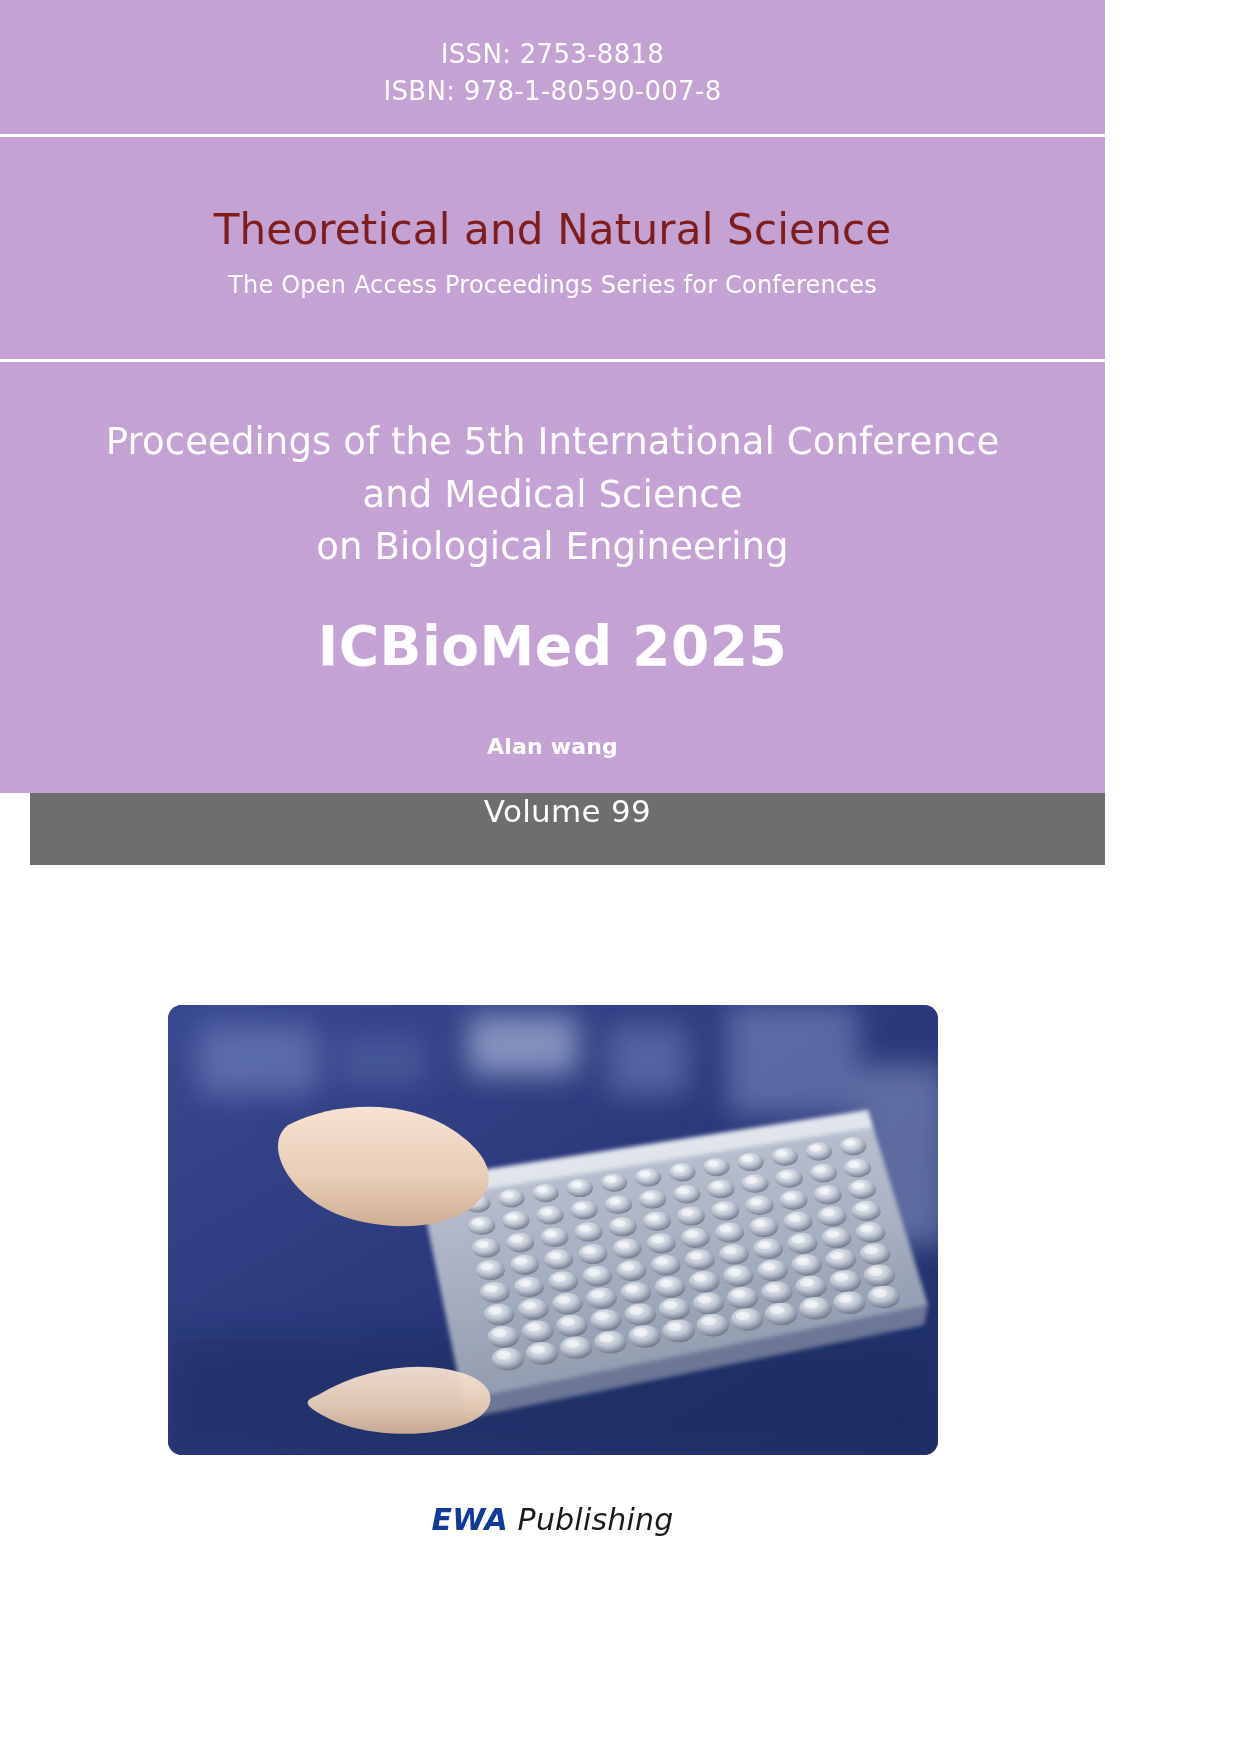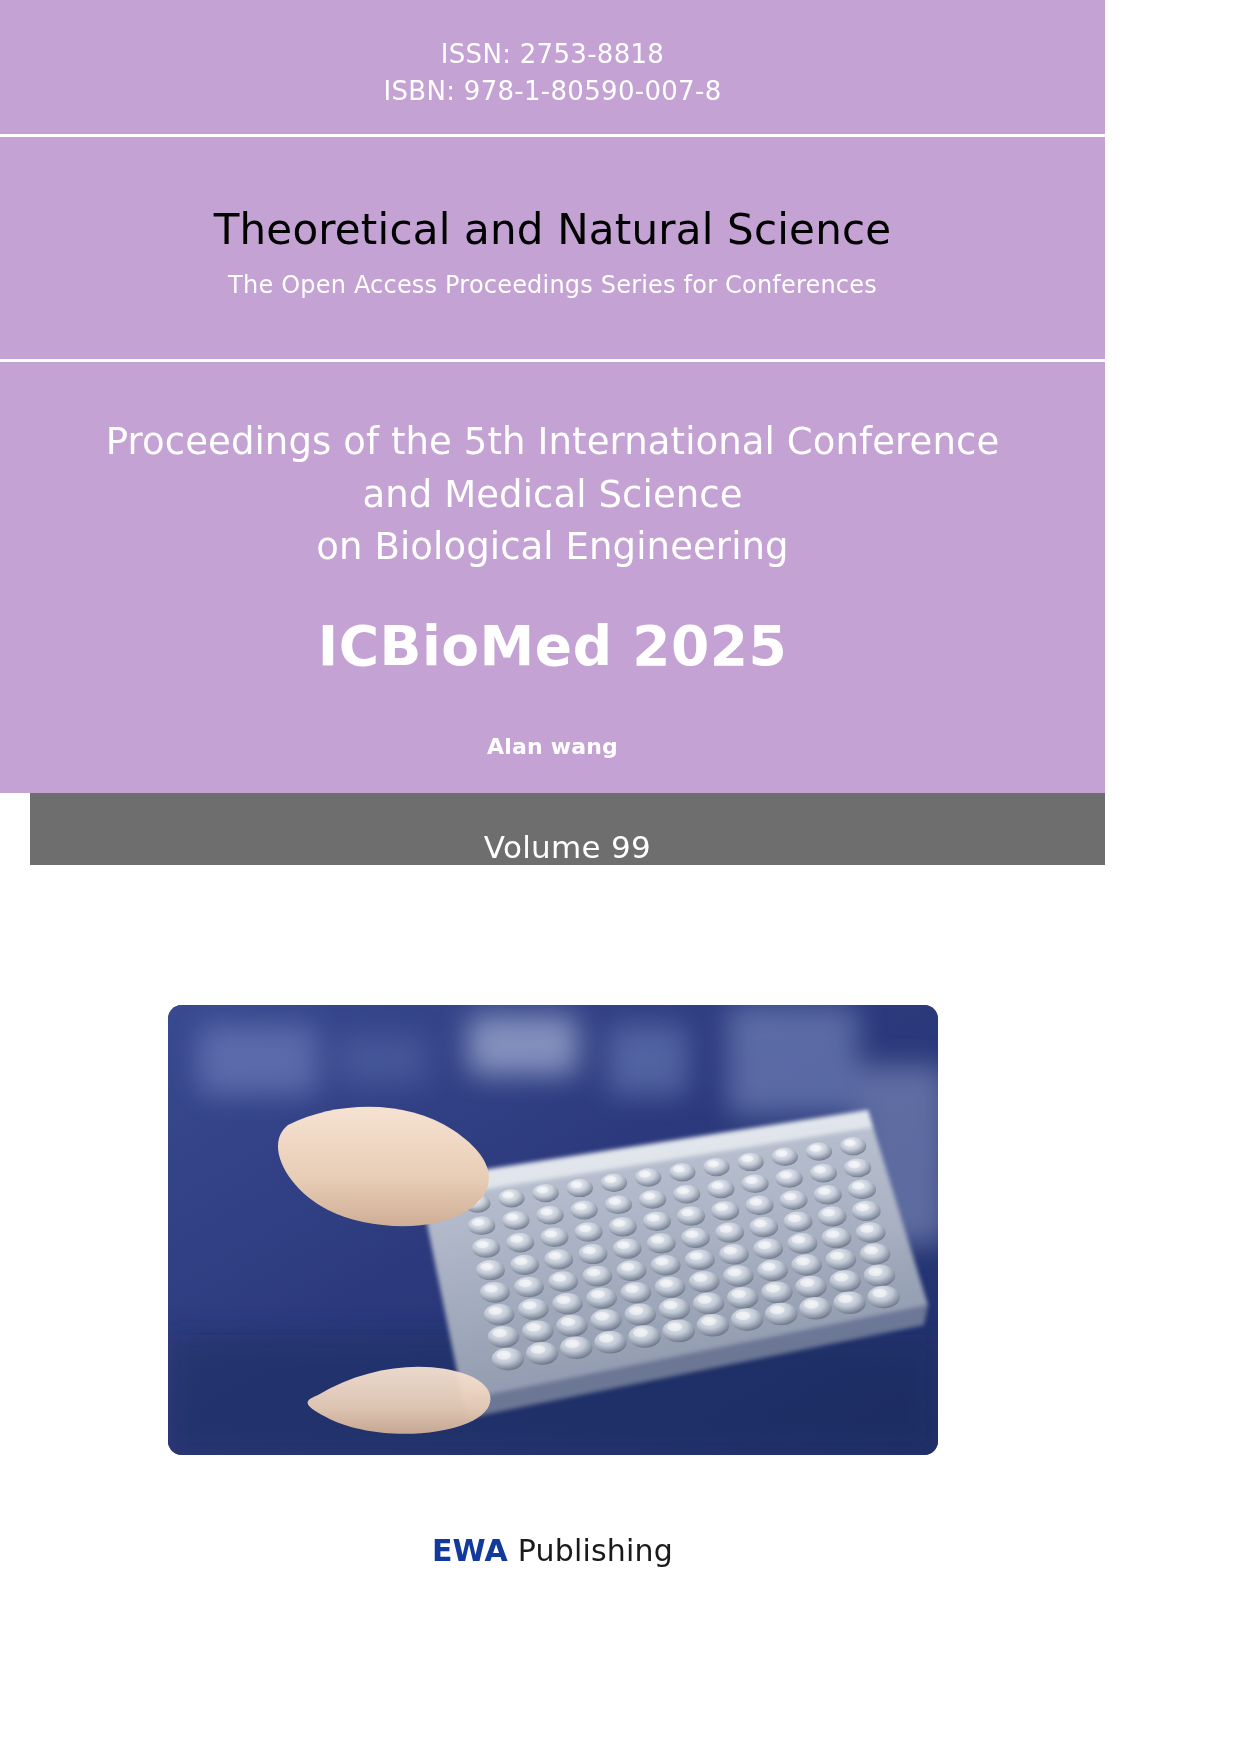--- a/index.html
+++ b/index.html
@@ -43,21 +43,21 @@
     height: 3px;
     background: #ffffff;
     width: 100%;
   }
 
   .series-block {
     text-align: center;
     padding: 68px 0 60px 0;
   }
   .series-title {
-    color: #000000;
+    color: #7f1d1d;
     font-size: 42px;
     font-weight: 400;
     letter-spacing: 0.2px;
     line-height: 1.2;
   }
   .series-sub {
     color: #ffffff;
     font-size: 24px;
     font-weight: 400;
     margin-top: 16px;
@@ -89,21 +89,21 @@
     font-weight: bold;
     margin-top: 56px;
     letter-spacing: 0.2px;
   }
 
   
   .volume-band {
     background: #6e6e6e;
     height: 72px;
     display: flex;
-    align-items: flex-end;
+    align-items: flex-start;
     justify-content: center;
     margin-left: 30px;
   }
   .volume-text {
     color: #ffffff;
     font-size: 31px;
     font-weight: 400;
     letter-spacing: 0.3px;
   }
 
@@ -124,21 +124,22 @@
   }
   .cover-photo svg {
     display: block;
     width: 100%;
     height: 100%;
   }
 
   
   .publisher-area {
     text-align: center;
-    margin-top: 78px;
+    margin-top: 47px;
+    font-style: italic;
   }
   .publisher {
     font-size: 30px;
     letter-spacing: 0.2px;
   }
   .publisher .ewa {
     color: #12399c;
     font-weight: bold;
   }
   .publisher .pub {

